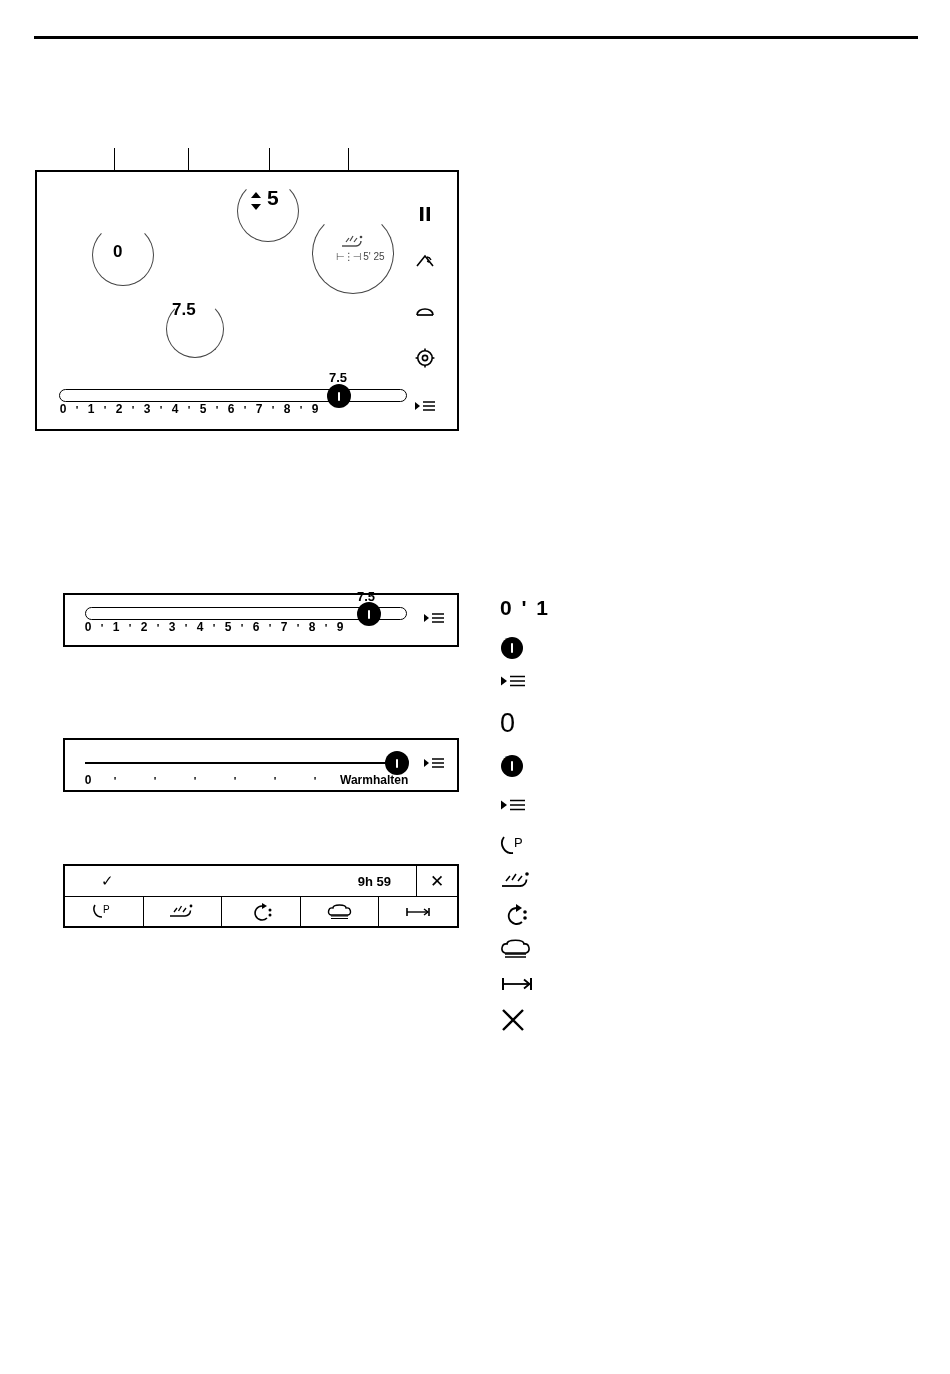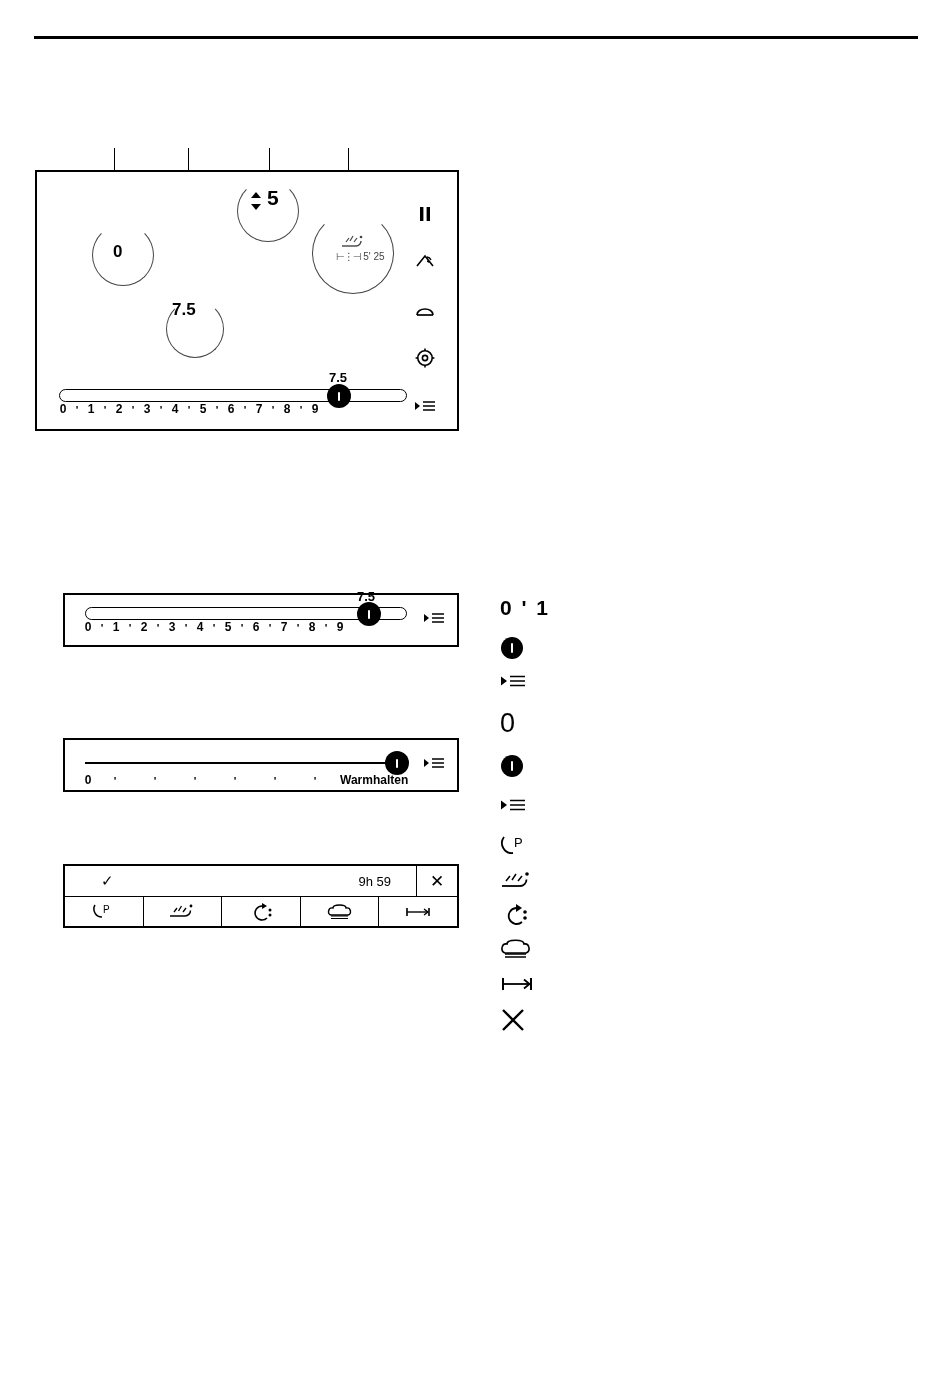--- a/index.html
+++ b/index.html
@@ -151,21 +151,21 @@
     align-items: center;
   }
   .fnbar-check {
     margin-left: 36px;
     font-size: 15px;
   }
   .fnbar-time {
     position: absolute;
     right: 66px;
     font-size: 13px;
-    font-weight: normal;
+    font-weight: bold;
     margin-left: 10px;
   }
   .fnbar-close {
     position: absolute;
     right: 0;
     top: 0;
     width: 40px;
     height: 100%;
     border-left: 1px solid #000;
     display: flex;

